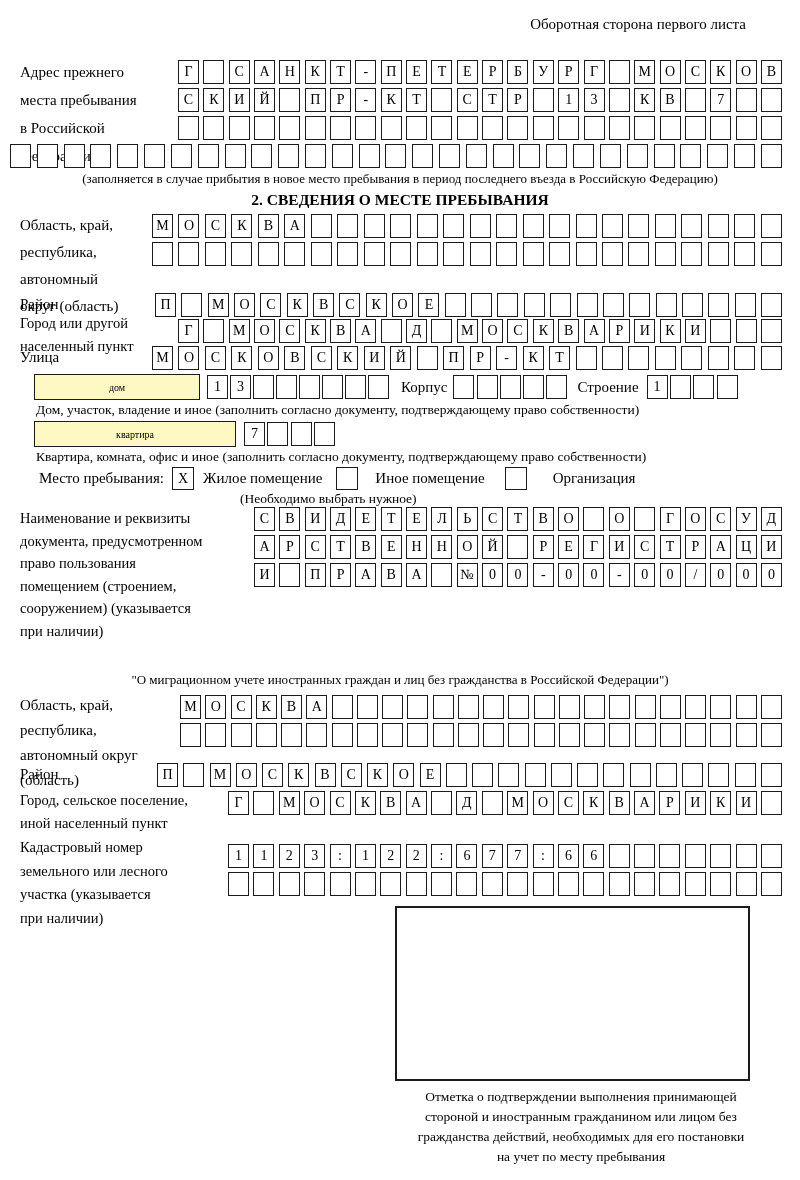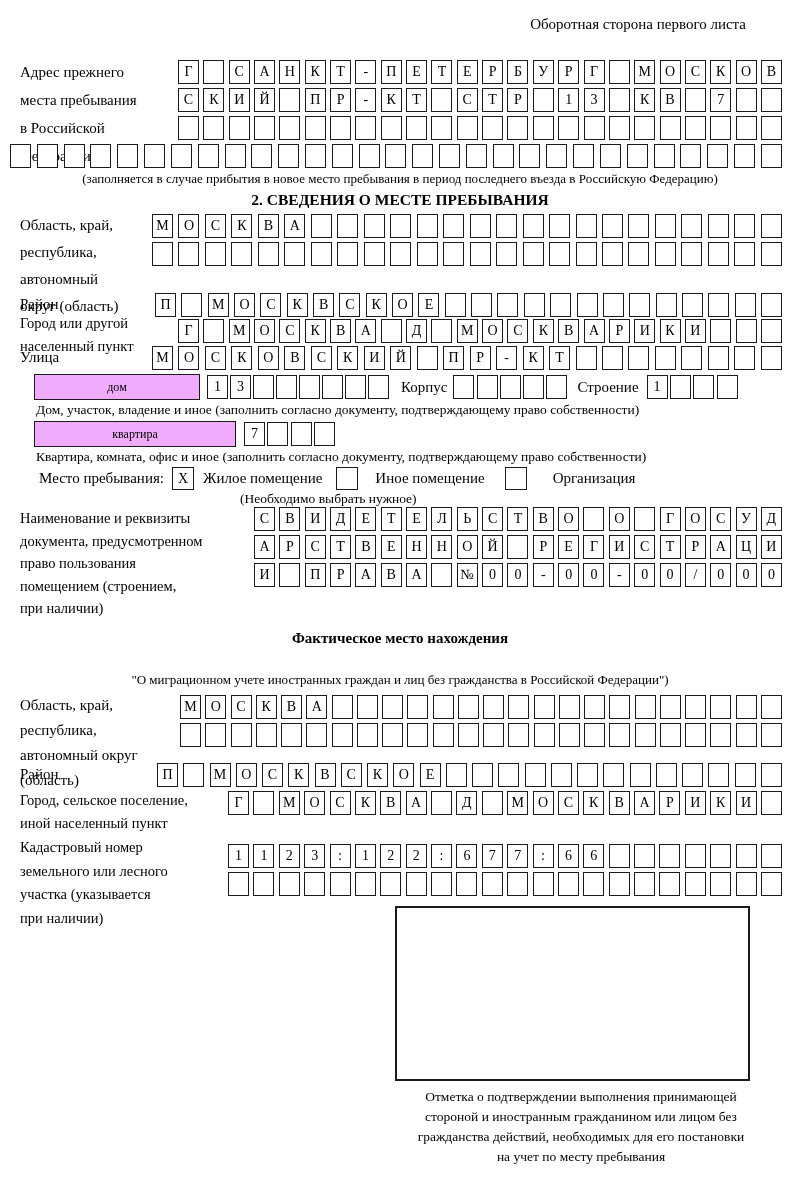--- a/index.html
+++ b/index.html
@@ -21,21 +21,21 @@
   .cb{width:22px;height:23px;font-size:14px;}
   .label{font-size:15px;line-height:27px;}
   .label-sm{font-size:14.5px;line-height:22.5px;}
   .caption{font-size:13px;}
   .caption-md{font-size:13.5px;font-family:Liberation Serif, serif;}
   .title{font-weight:bold;font-size:15.5px;text-align:center;width:100%;left:0;}
   .center{text-align:center;width:100%;left:0;}
   .wide-box{
     border:1.6px solid #1b1b1b;height:26px;box-sizing:border-box;
     display:flex;align-items:center;justify-content:center;
-    font-size:12px;background:#f0abfc;flex:none;
+    font-size:10px;background:#fef9c3;flex:none;
   }
   .inline-row{display:flex;align-items:center;}
   .opt-label{font-size:15px;white-space:nowrap;}
 </style>
 </head>
 <body>
 
 <div class="page">
 
   <div class="abs" style="top:16px;right:54px;font-size:15px;">Оборотная сторона первого листа</div>
@@ -355,20 +355,21 @@
     <span class="box cb" style="margin-left:20px;"></span>
     <span class="opt-label" style="margin-left:26px;">Организация</span>
   </div>
   <div class="abs caption-md" style="top:491px;left:240px;">(Необходимо выбрать нужное)</div>
 
   <div class="abs label-sm" style="top:507px;left:20px;">
       <div>Наименование и реквизиты</div>
       <div>документа, предусмотренном</div>
       <div>право пользования</div>
       <div>помещением (строением,</div>
+      <div>сооружением) (указывается</div>
       <div>при наличии)</div>
     </div>
   <div class="abs box-row" style="top:507px;left:254px;width:528px;">
       <span class="box">С</span>
       <span class="box">В</span>
       <span class="box">И</span>
       <span class="box">Д</span>
       <span class="box">Е</span>
       <span class="box">Т</span>
       <span class="box">Е</span>
@@ -427,21 +428,20 @@
       <span class="box">0</span>
       <span class="box">-</span>
       <span class="box">0</span>
       <span class="box">0</span>
       <span class="box">/</span>
       <span class="box">0</span>
       <span class="box">0</span>
       <span class="box">0</span>
     </div>
 
-  <div class="abs title" style="top:630px;font-size:15px;">Фактическое место нахождения</div>
   <div class="abs caption center" style="top:672px;">"О миграционном учете иностранных граждан и лиц без гражданства в Российской Федерации")</div>
 
   <div class="abs label" style="top:693px;left:20px;line-height:25px;">
       <div>Область, край,</div>
       <div>республика,</div>
       <div>автономный округ</div>
       <div>(область)</div>
     </div>
   <div class="abs box-row" style="top:695px;left:180px;width:602px;">
       <span class="box">М</span>

